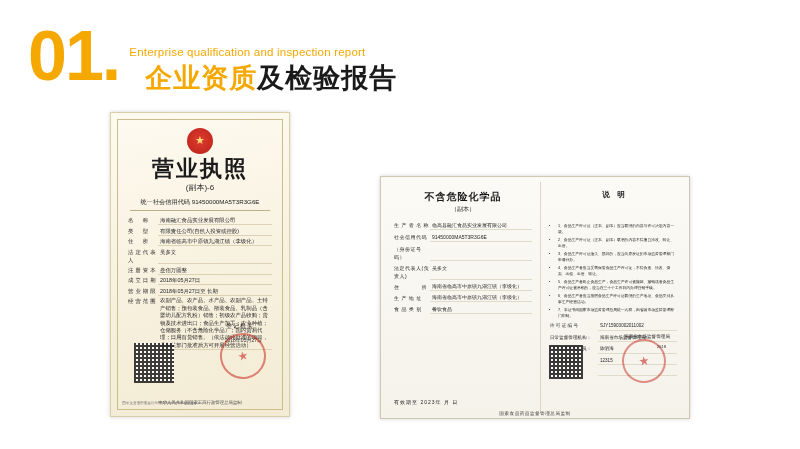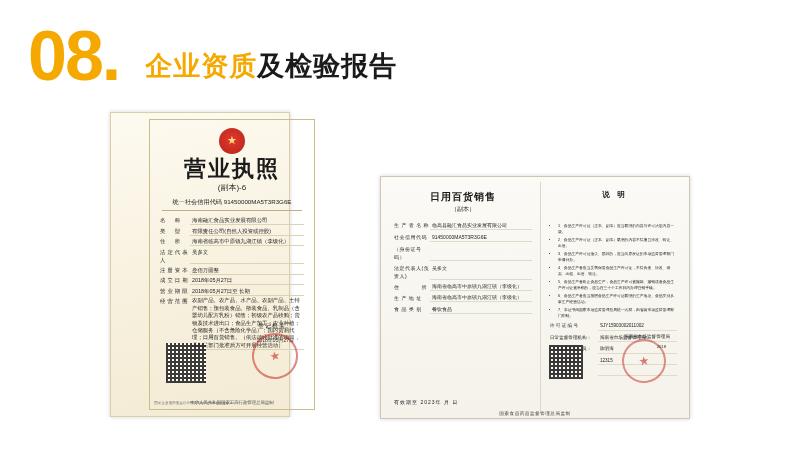--- a/index.html
+++ b/index.html
@@ -60,21 +60,20 @@
     border:1px solid #d9cfa8;
     background:linear-gradient(170deg,#fdfaf0 0%,#f7f0dd 60%,#f3ebd4 100%);
     padding:6px;
   }
   .cert-left .inner{
     width:100%;height:100%;
     border:1px solid #cbbd8a;
     box-sizing:border-box;
     position:relative;
     padding:6px 8px;
-    margin-left:32px;
   }
   .emblem{
     width:26px;height:26px;
     border-radius:50%;
     background:radial-gradient(circle at 50% 45%, #e03a2f 0%, #c62b20 65%, #a81e15 100%);
     margin:2px auto 3px auto;
     position:relative;
   }
   .emblem:after{
     content:"★";
@@ -316,22 +315,23 @@
     left:50%; top:50%;
     transform:translate(-50%,-50%);
     font-size:12px;
     color:rgba(200,40,30,.6);
   }
 </style>
 </head>
 <body>
 
 <div class="header">
-  <div class="big-number">08.</div>
+  <div class="big-number">01.</div>
   <div class="header-texts">
+    <div class="en-title">Enterprise qualification and inspection report</div>
     <div class="cn-title">
       <span>企业资质</span><span class="cn-dark">及检验报告</span>
     </div>
   </div>
 </div>
 
 <div class="cert cert-left">
   <div class="inner">
 
     <div class="emblem"></div>
@@ -388,21 +388,21 @@
     </div>
 
     <div class="lic-foot">中华人民共和国国家工商行政管理总局监制</div>
     <div class="lic-foot-left">国家企业信用信息公示系统 http://www.gsxt.gov.cn</div>
   </div>
 </div>
 
 <div class="cert cert-right">
 
   <div class="page page-left">
-    <div class="permit-title">日用百货销售</div>
+    <div class="permit-title">不含危险化学品</div>
     <div class="permit-sub">（副本）</div>
 
     <div class="p-row">
       <div class="k">生 产 者 名 称</div>
       <div class="v">临高县融汇食品实业发展有限公司</div>
     </div>
     <div class="p-row">
       <div class="k">社会信用代码</div>
       <div class="v">91450000MA5T3R3G6E</div>
     </div>

